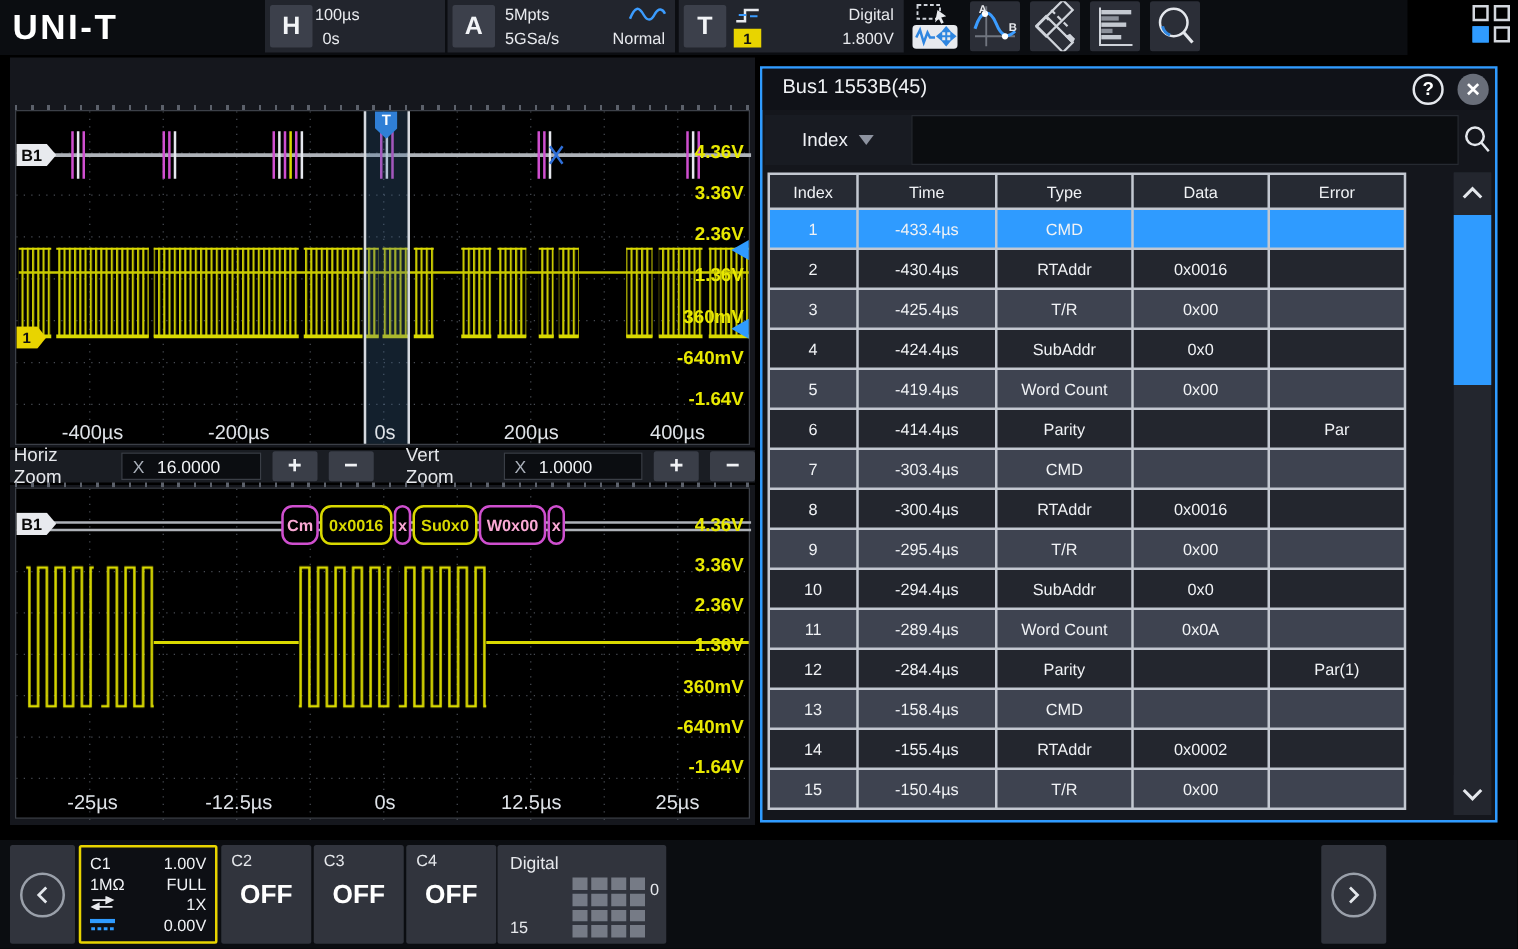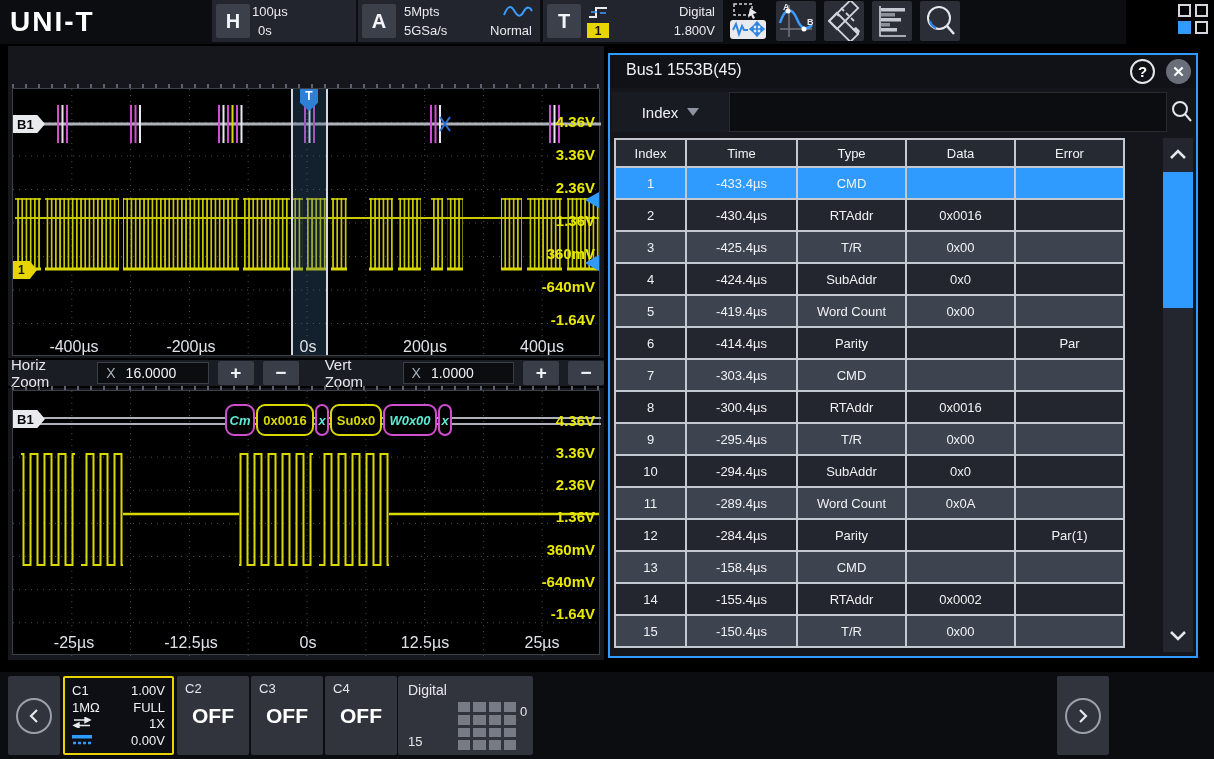--- a/index.html
+++ b/index.html
@@ -55,21 +55,21 @@
     border-top:2px solid #000; border-bottom:2px solid #000; display:flex; align-items:center; gap:9px; padding-left:3px; }
   .zb-label { font-size:15px; color:#e6e8ec; }
   .zb-box { width:112px; height:22px; background:#0b0d11; border:1px solid #3a3e46; display:flex;
     align-items:center; gap:10px; padding-left:8px; font-size:14px; color:#f0f2f5; }
   .zb-box .mult { color:#aab0ba; }
   .zb-btn { width:36px; height:24px; background:#3a3e48; border-radius:2px; display:flex; align-items:center;
     justify-content:center; font-size:19px; font-weight:bold; color:#f0f2f5; }
   .bubble { position:absolute; top:13px; height:32px; background:#000; border:2px solid; border-radius:9px;
     display:flex; align-items:center; justify-content:center; font-size:13px; font-weight:bold; white-space:nowrap; }
   .bubble.yellow { border-color:#d9d900; color:#d9d900; }
-  .bubble.magenta { border-color:#cf4fcf; color:#5eead4;font-style:italic; }
+  .bubble.magenta { border-color:#cf4fcf; color:#f9a8d4; }
 
   
   #buspanel { position:absolute; left:608px; top:53px; width:590px; height:605px; background:#14161c; border:2px solid #2f9bff; }
   .bp-header { position:absolute; left:0; top:0; width:586px; height:33px; background:#101218; }
   .bp-title { position:absolute; left:16px; top:6px; font-size:16px; color:#f0f2f5; }
   .circle-icon { position:absolute; top:4px; width:25px; height:25px; border-radius:50%; display:flex;
     align-items:center; justify-content:center; font-size:15px; font-weight:bold; color:#fff; }
   .help { left:520px; border:2px solid #e4e7ec; }
   .close { left:556px; background:#696e79; }
   .bp-search { position:absolute; left:0; top:37px; width:586px; height:40px; }

